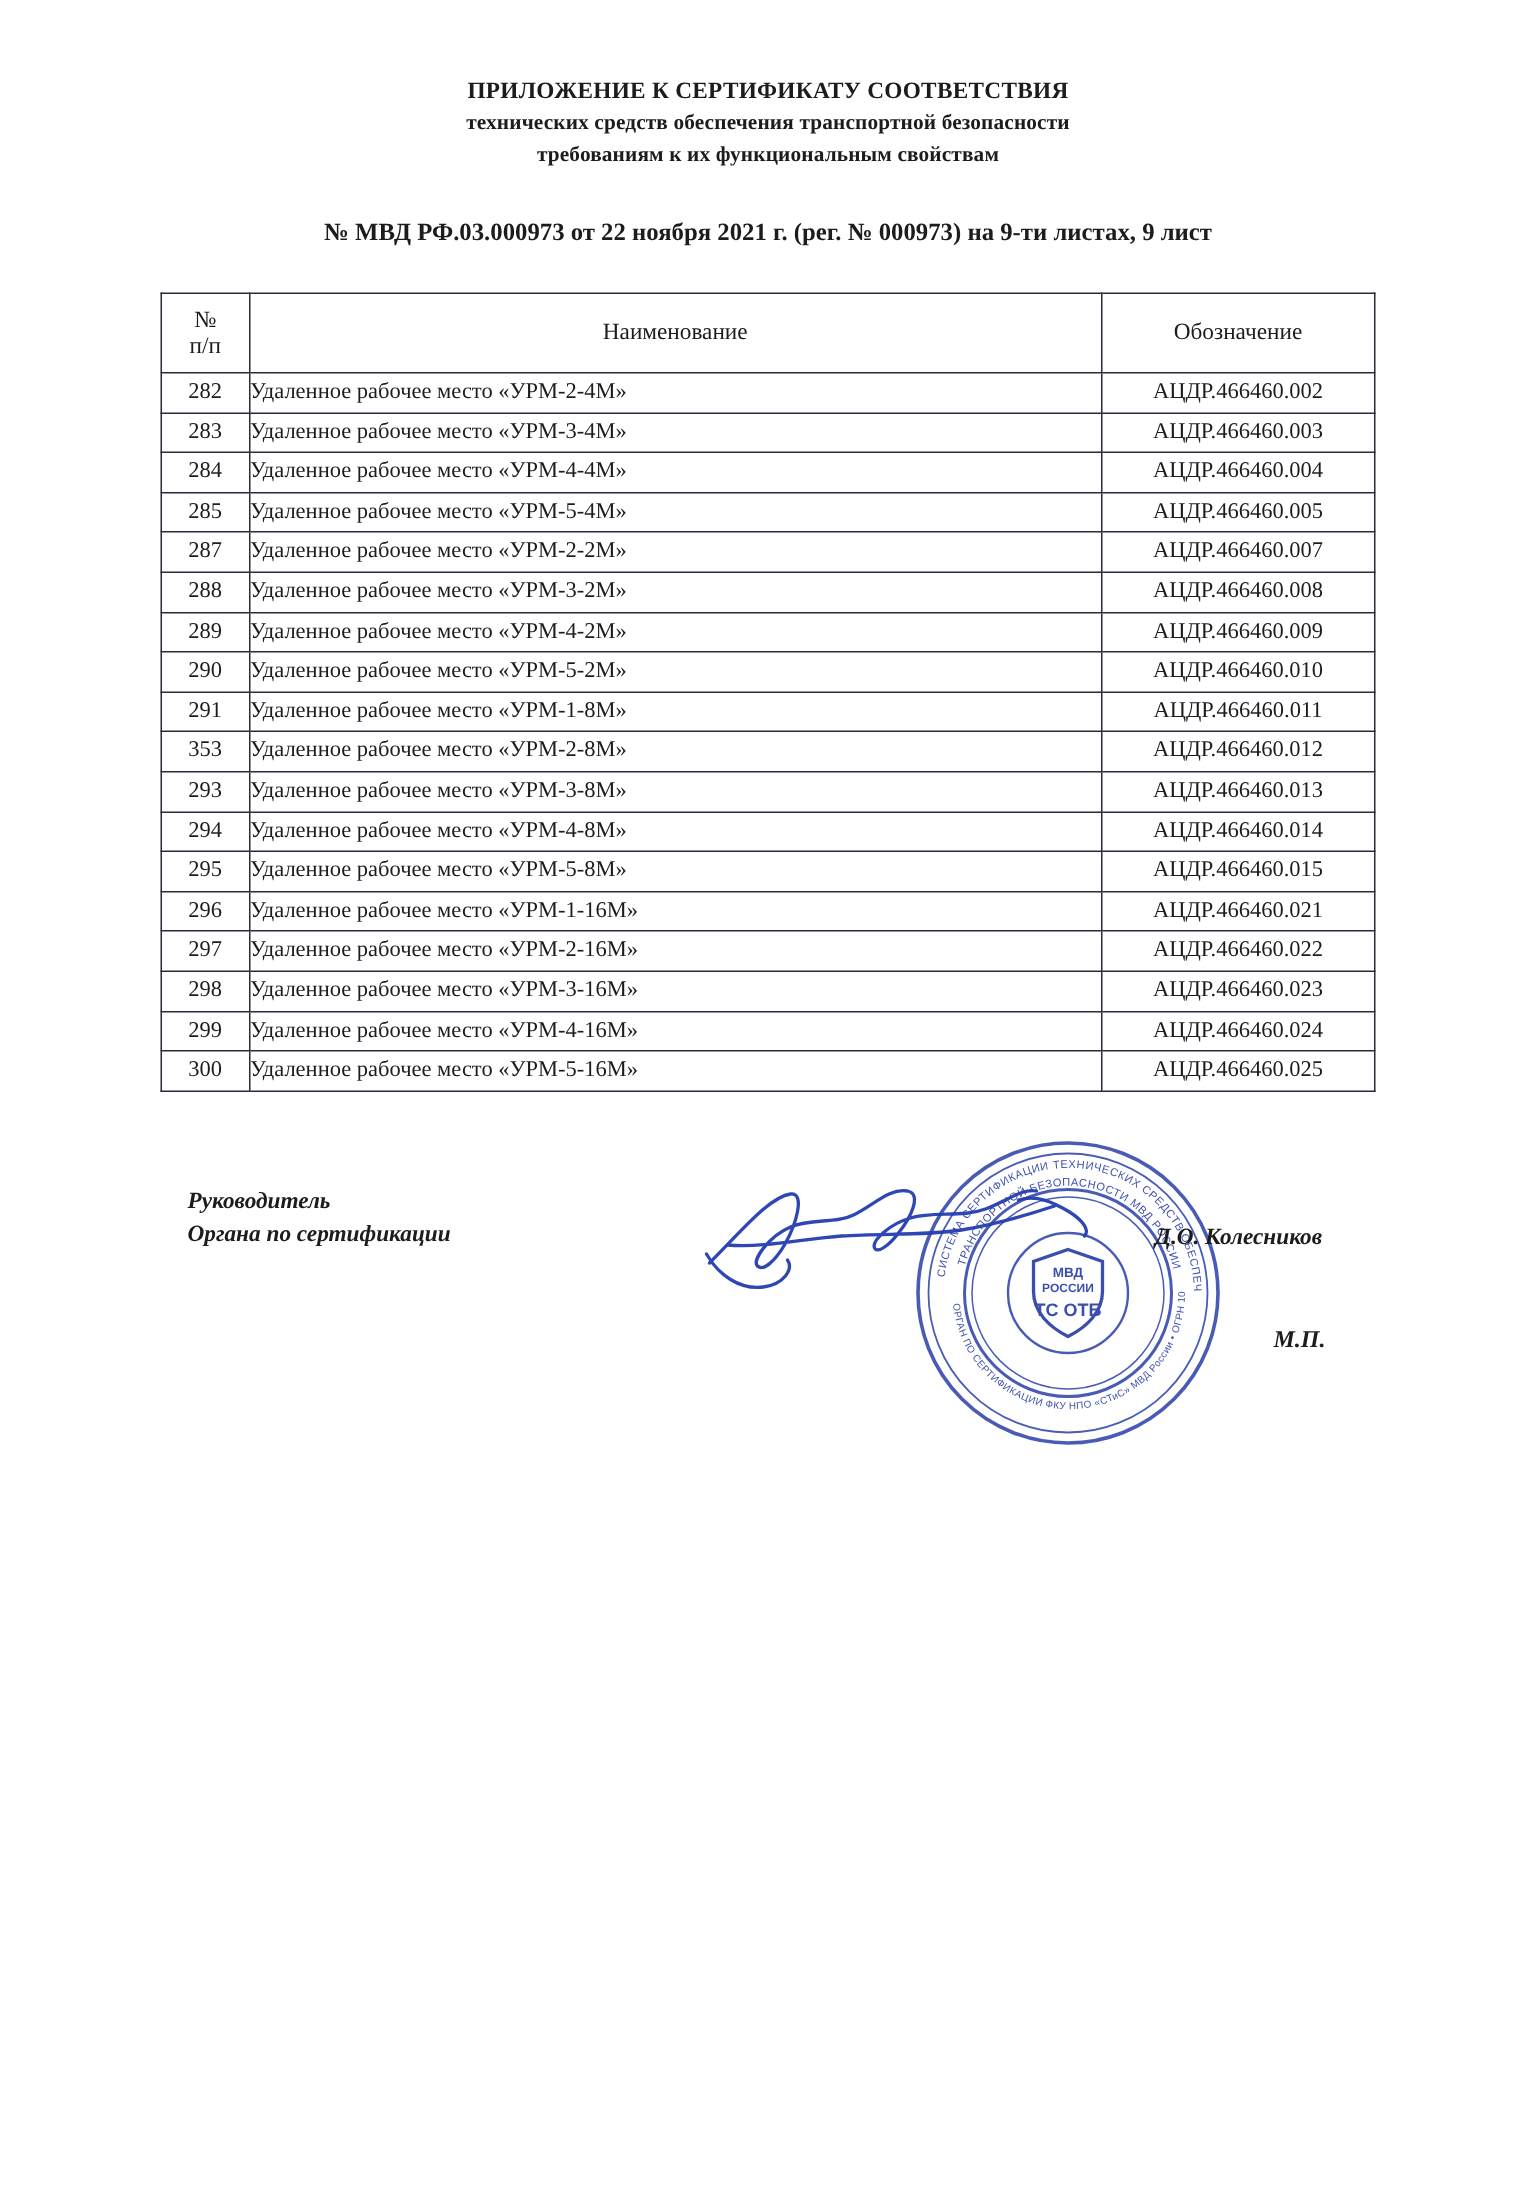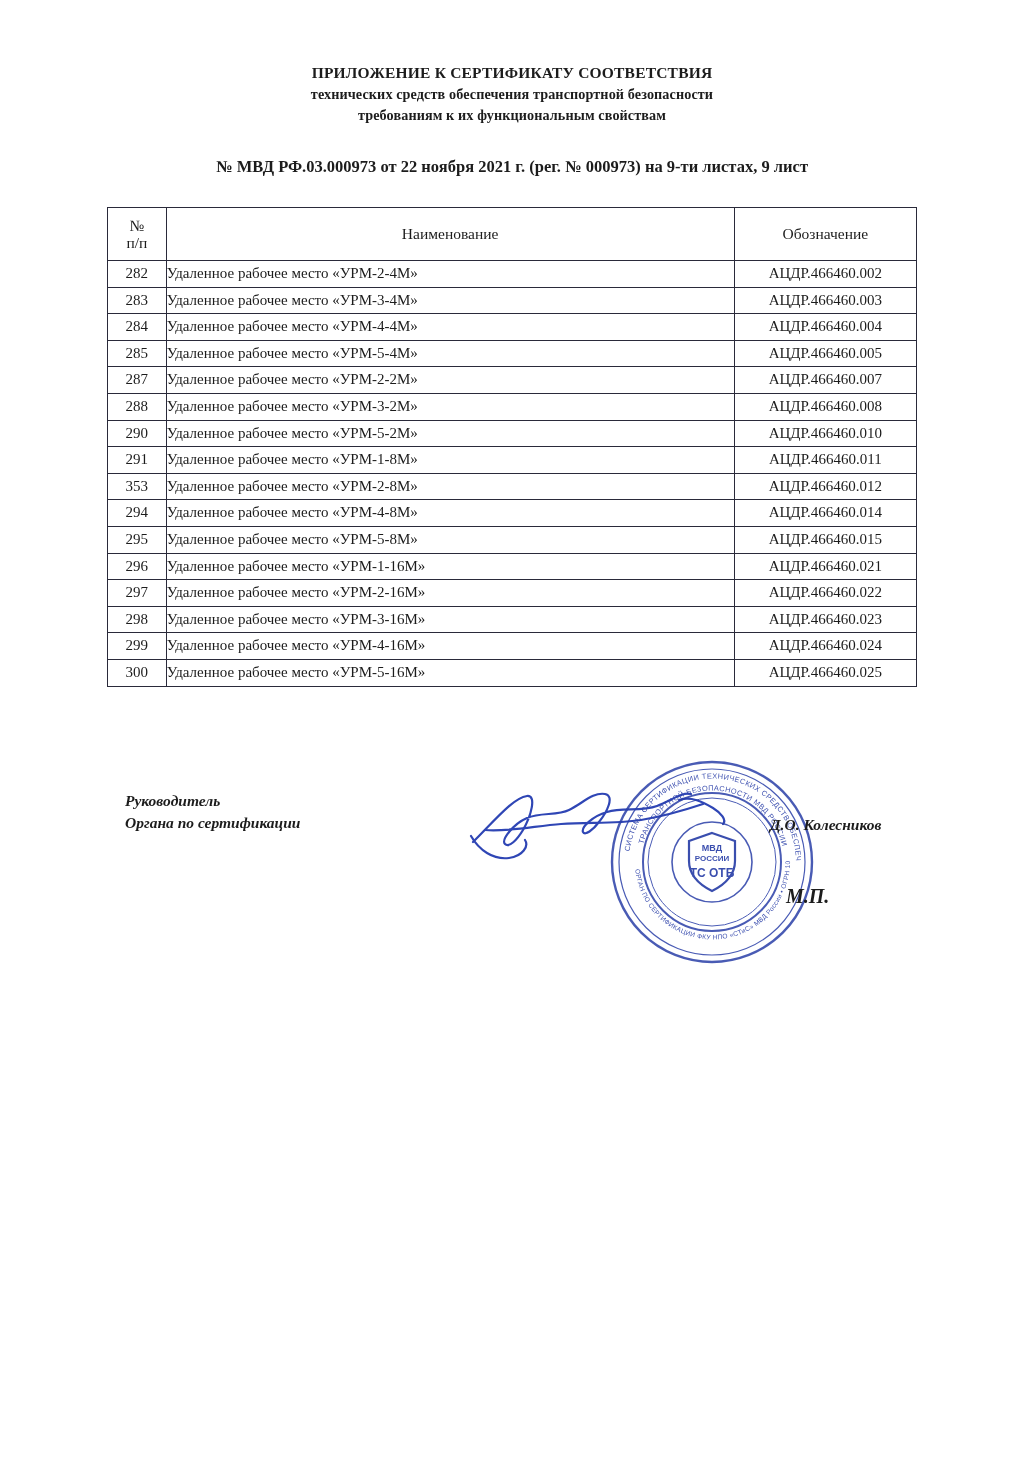--- a/index.html
+++ b/index.html
@@ -11,21 +11,21 @@
     width: 1024px;
     height: 1457px;
     position: relative;
     font-family: "Liberation Serif", "DejaVu Serif", serif;
     color: #1c1c1c;
     overflow: hidden;
   }
   .page {
     position: absolute;
     inset: 0;
-    padding: 16px;
+    padding: 4px;
   }
 
   
   .doc-header {
     text-align: center;
     margin-top: 48px;
   }
   .doc-header .line1 {
     font-weight: bold;
     font-size: 15.5px;
@@ -109,25 +109,25 @@
     position: absolute;
     left: 645px;
     top: 26px;
     font-style: italic;
     font-weight: bold;
     font-size: 15.5px;
     white-space: nowrap;
   }
   .sign-mp {
     position: absolute;
-    left: 661px;
+    left: 724px;
     top: 95px;
     font-style: italic;
     font-weight: bold;
-    font-size: 20px;
+    font-size: 16px;
   }
 
   
   .signature-mark {
     position: absolute;
     left: 340px;
     top: -10px;
     width: 330px;
     height: 90px;
     pointer-events: none;
@@ -193,33 +193,43 @@
             <td class="c-num">287</td>
             <td class="c-name">Удаленное рабочее место «УРМ-2-2М»</td>
             <td class="c-code">АЦДР.466460.007</td>
           </tr>
           <tr>
             <td class="c-num">288</td>
             <td class="c-name">Удаленное рабочее место «УРМ-3-2М»</td>
             <td class="c-code">АЦДР.466460.008</td>
           </tr>
           <tr>
+            <td class="c-num">289</td>
+            <td class="c-name">Удаленное рабочее место «УРМ-4-2М»</td>
+            <td class="c-code">АЦДР.466460.009</td>
+          </tr>
+          <tr>
             <td class="c-num">290</td>
             <td class="c-name">Удаленное рабочее место «УРМ-5-2М»</td>
             <td class="c-code">АЦДР.466460.010</td>
           </tr>
           <tr>
             <td class="c-num">291</td>
             <td class="c-name">Удаленное рабочее место «УРМ-1-8М»</td>
             <td class="c-code">АЦДР.466460.011</td>
           </tr>
           <tr>
             <td class="c-num">353</td>
             <td class="c-name">Удаленное рабочее место «УРМ-2-8М»</td>
             <td class="c-code">АЦДР.466460.012</td>
+          </tr>
+          <tr>
+            <td class="c-num">293</td>
+            <td class="c-name">Удаленное рабочее место «УРМ-3-8М»</td>
+            <td class="c-code">АЦДР.466460.013</td>
           </tr>
           <tr>
             <td class="c-num">294</td>
             <td class="c-name">Удаленное рабочее место «УРМ-4-8М»</td>
             <td class="c-code">АЦДР.466460.014</td>
           </tr>
           <tr>
             <td class="c-num">295</td>
             <td class="c-name">Удаленное рабочее место «УРМ-5-8М»</td>
             <td class="c-code">АЦДР.466460.015</td>

